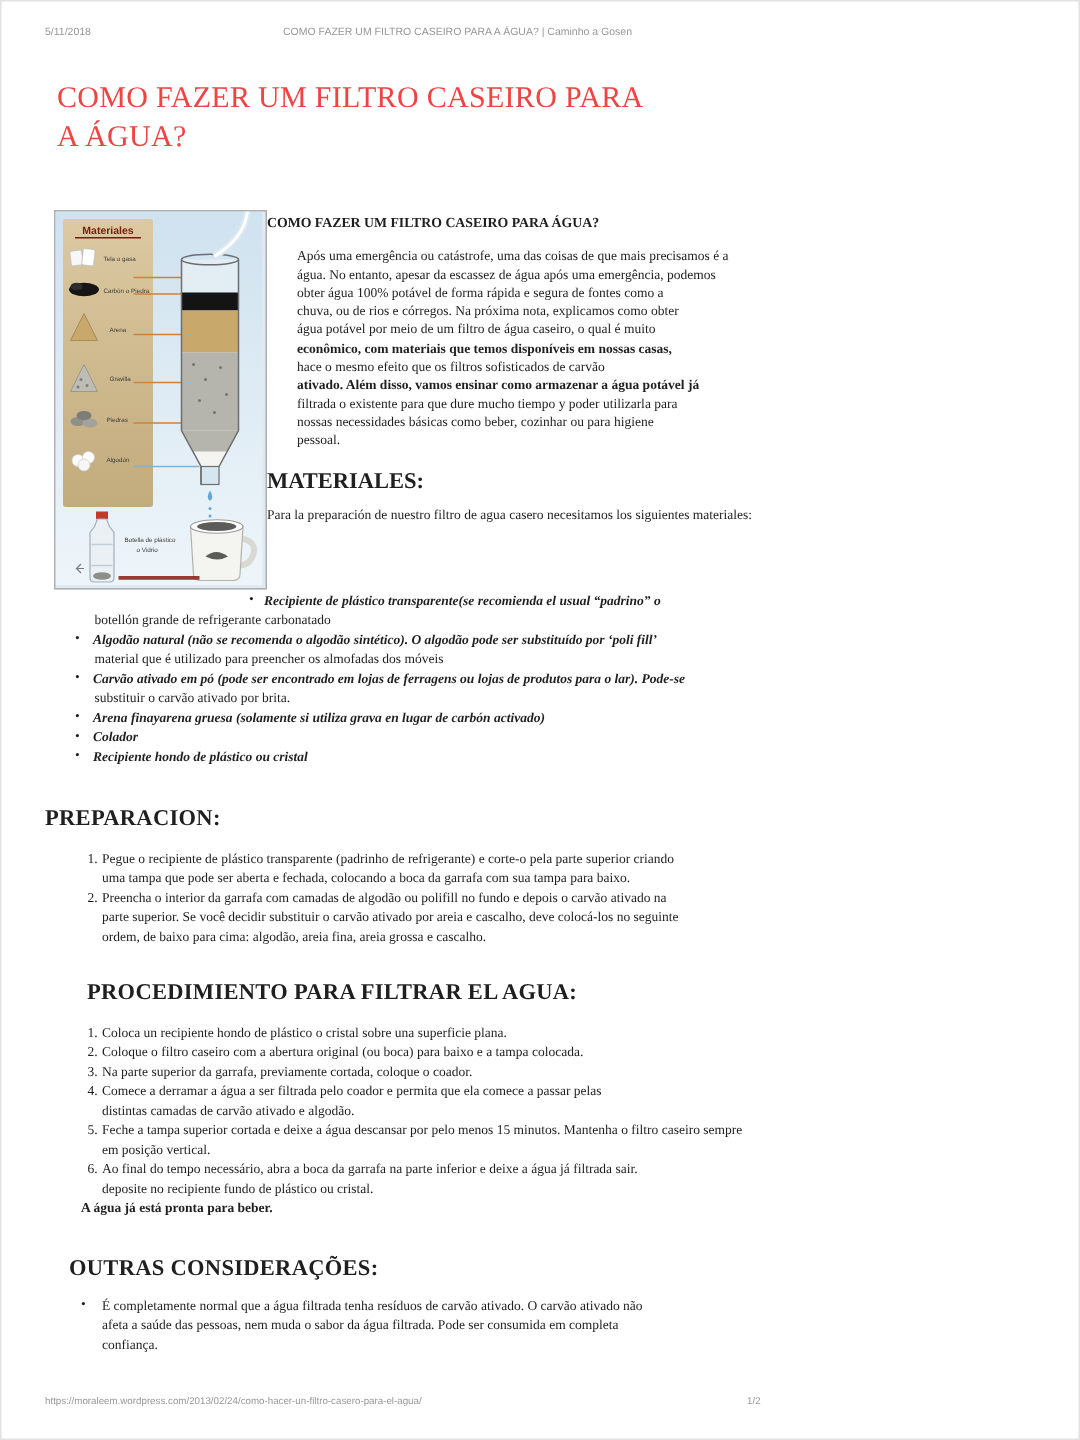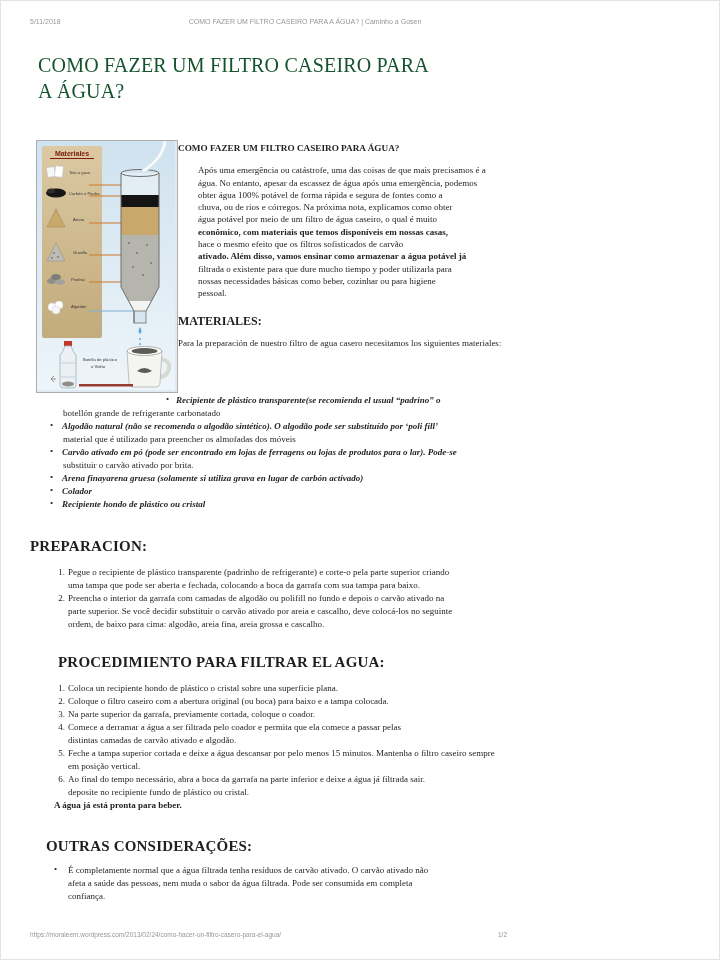--- a/index.html
+++ b/index.html
@@ -10,30 +10,30 @@
     overflow:hidden;
   }
   
   .print-chrome{position:absolute;font-family:"Liberation Sans", sans-serif;color:#979797;font-size:7px;}
   #hdr-date{top:18px;left:30px;}
   #hdr-title{top:18px;left:30px;width:550px;text-align:center;}
   #ftr-url{top:931px;left:30px;font-size:6.5px;}
   #ftr-page{top:931px;left:498px;font-size:6.5px;}
   
   #page-title{position:absolute;left:38px;top:52px;width:470px;
-    font-size:20px;line-height:26px;color:#14532d;letter-spacing:.2px;}
+    font-size:20px;line-height:26px;color:#ef4444;letter-spacing:.2px;}
   
   #diagram-box{position:absolute;left:36px;top:140px;width:140px;height:251px;
     border:1px solid #adadad;background:#dfeaf2;}
   
   #right-col{position:absolute;left:178px;top:142px;width:360px;font-size:9px;line-height:12.3px;}
   #right-col .art-heading{font-weight:bold;font-size:9.2px;margin:0 0 10px 0;}
   .iline{white-space:nowrap;padding-left:20px;}
   .iline.b{font-weight:bold;}
-  #materials-heading{font-weight:bold;font-size:12px;margin:15px 0 10px 0;}
+  #materials-heading{font-weight:bold;font-size:15px;margin:15px 0 10px 0;}
   #materials-intro{margin:0;width:352px;}
   
   .sectionblock{position:absolute;left:30px;width:660px;font-size:9px;line-height:13px;}
   .sec-heading{font-weight:bold;font-size:15px;letter-spacing:.2px;}
   
   #materials-list{top:394px;}
   .mat-line{position:relative;white-space:nowrap;}
   .mat-line .bullet{position:absolute;left:20px;top:-1px;font-size:9px;}
   .mat-line.l-bullet{padding-left:32px;}
   .mat-line.l-first{padding-left:146px;}

